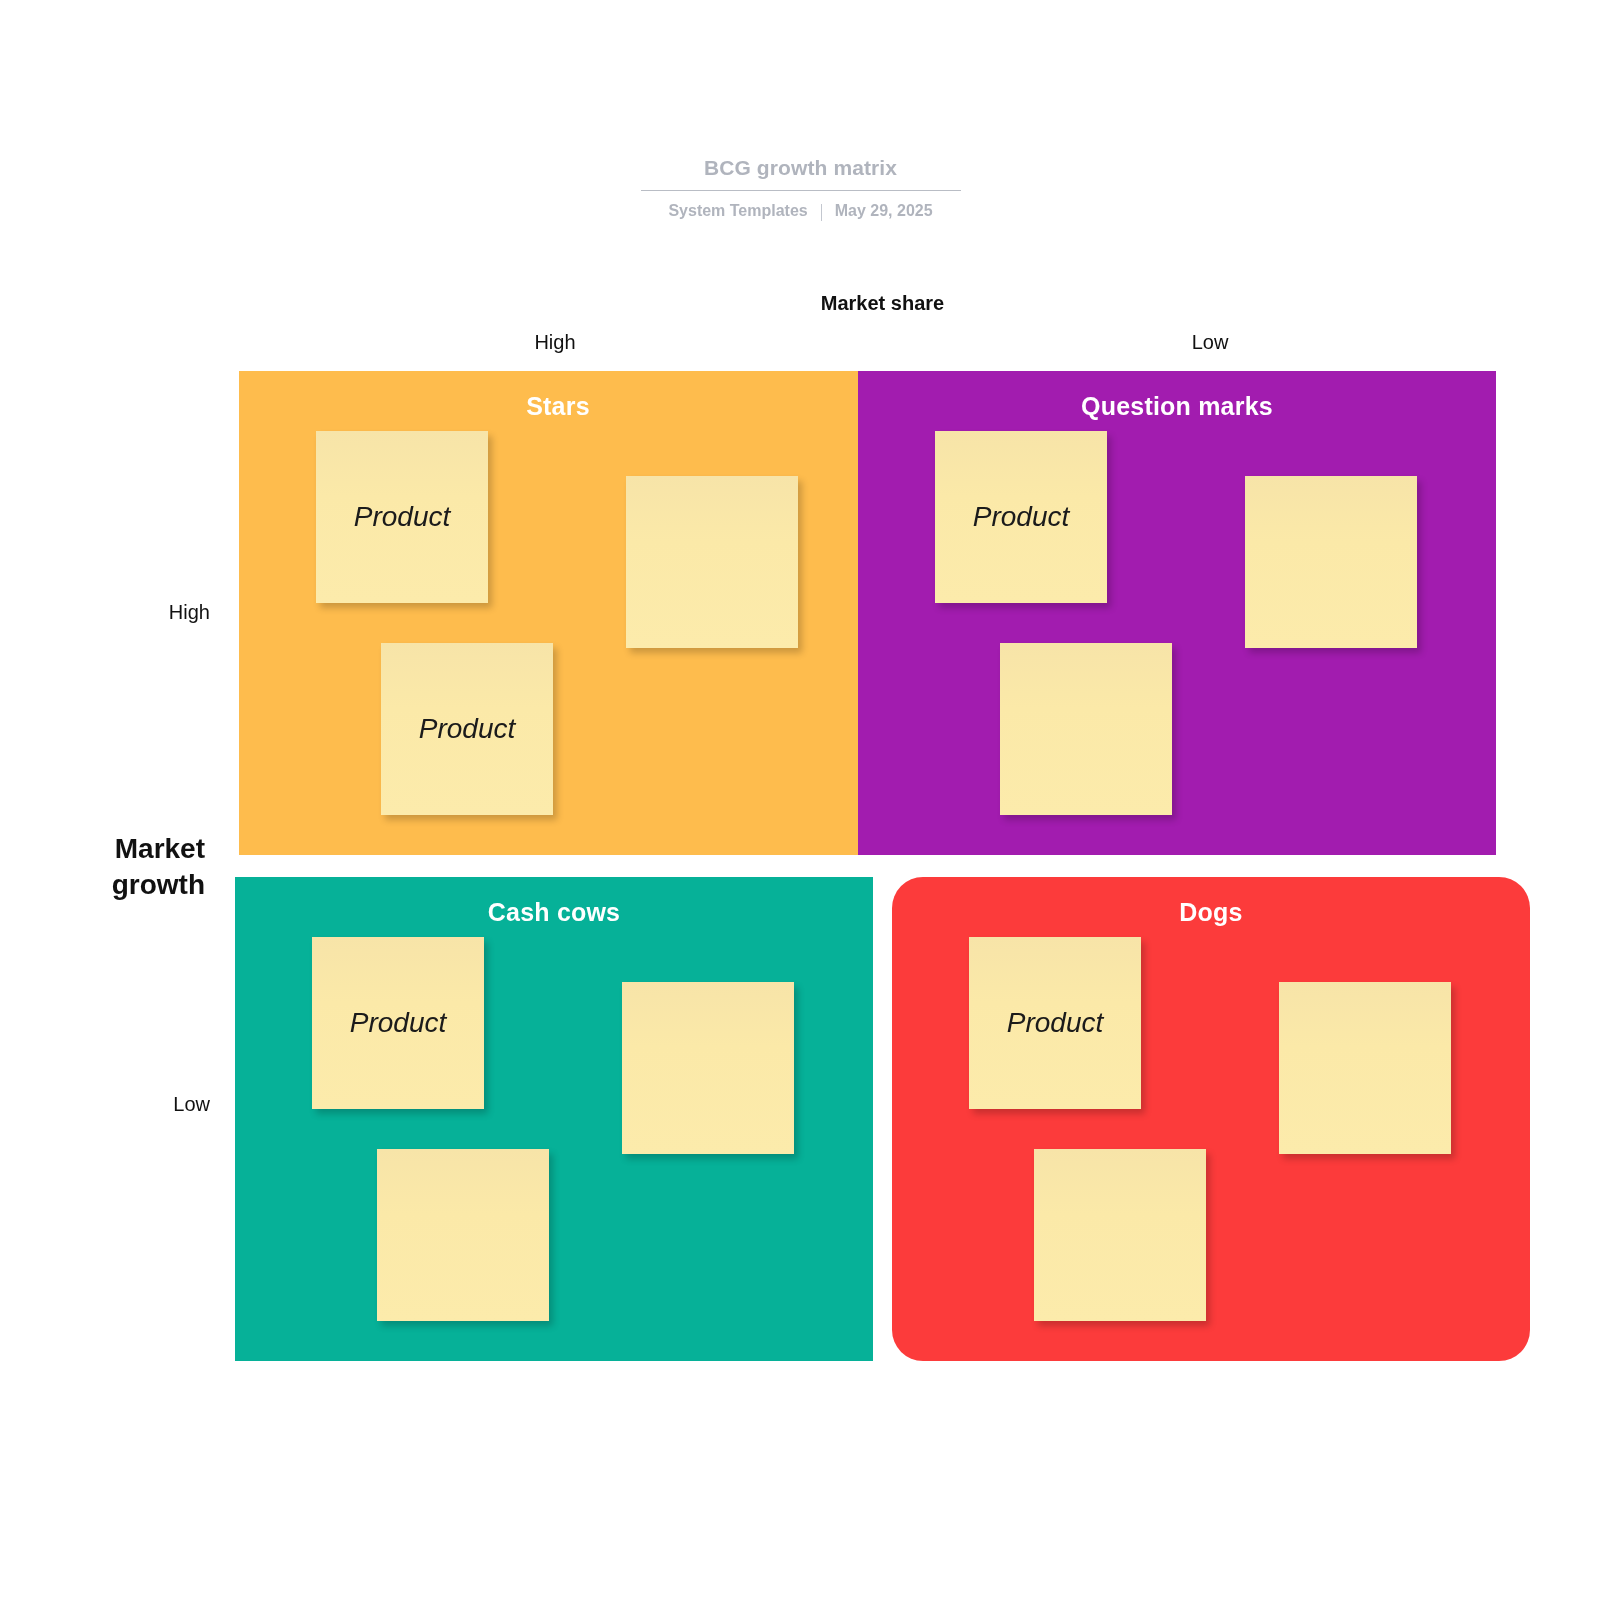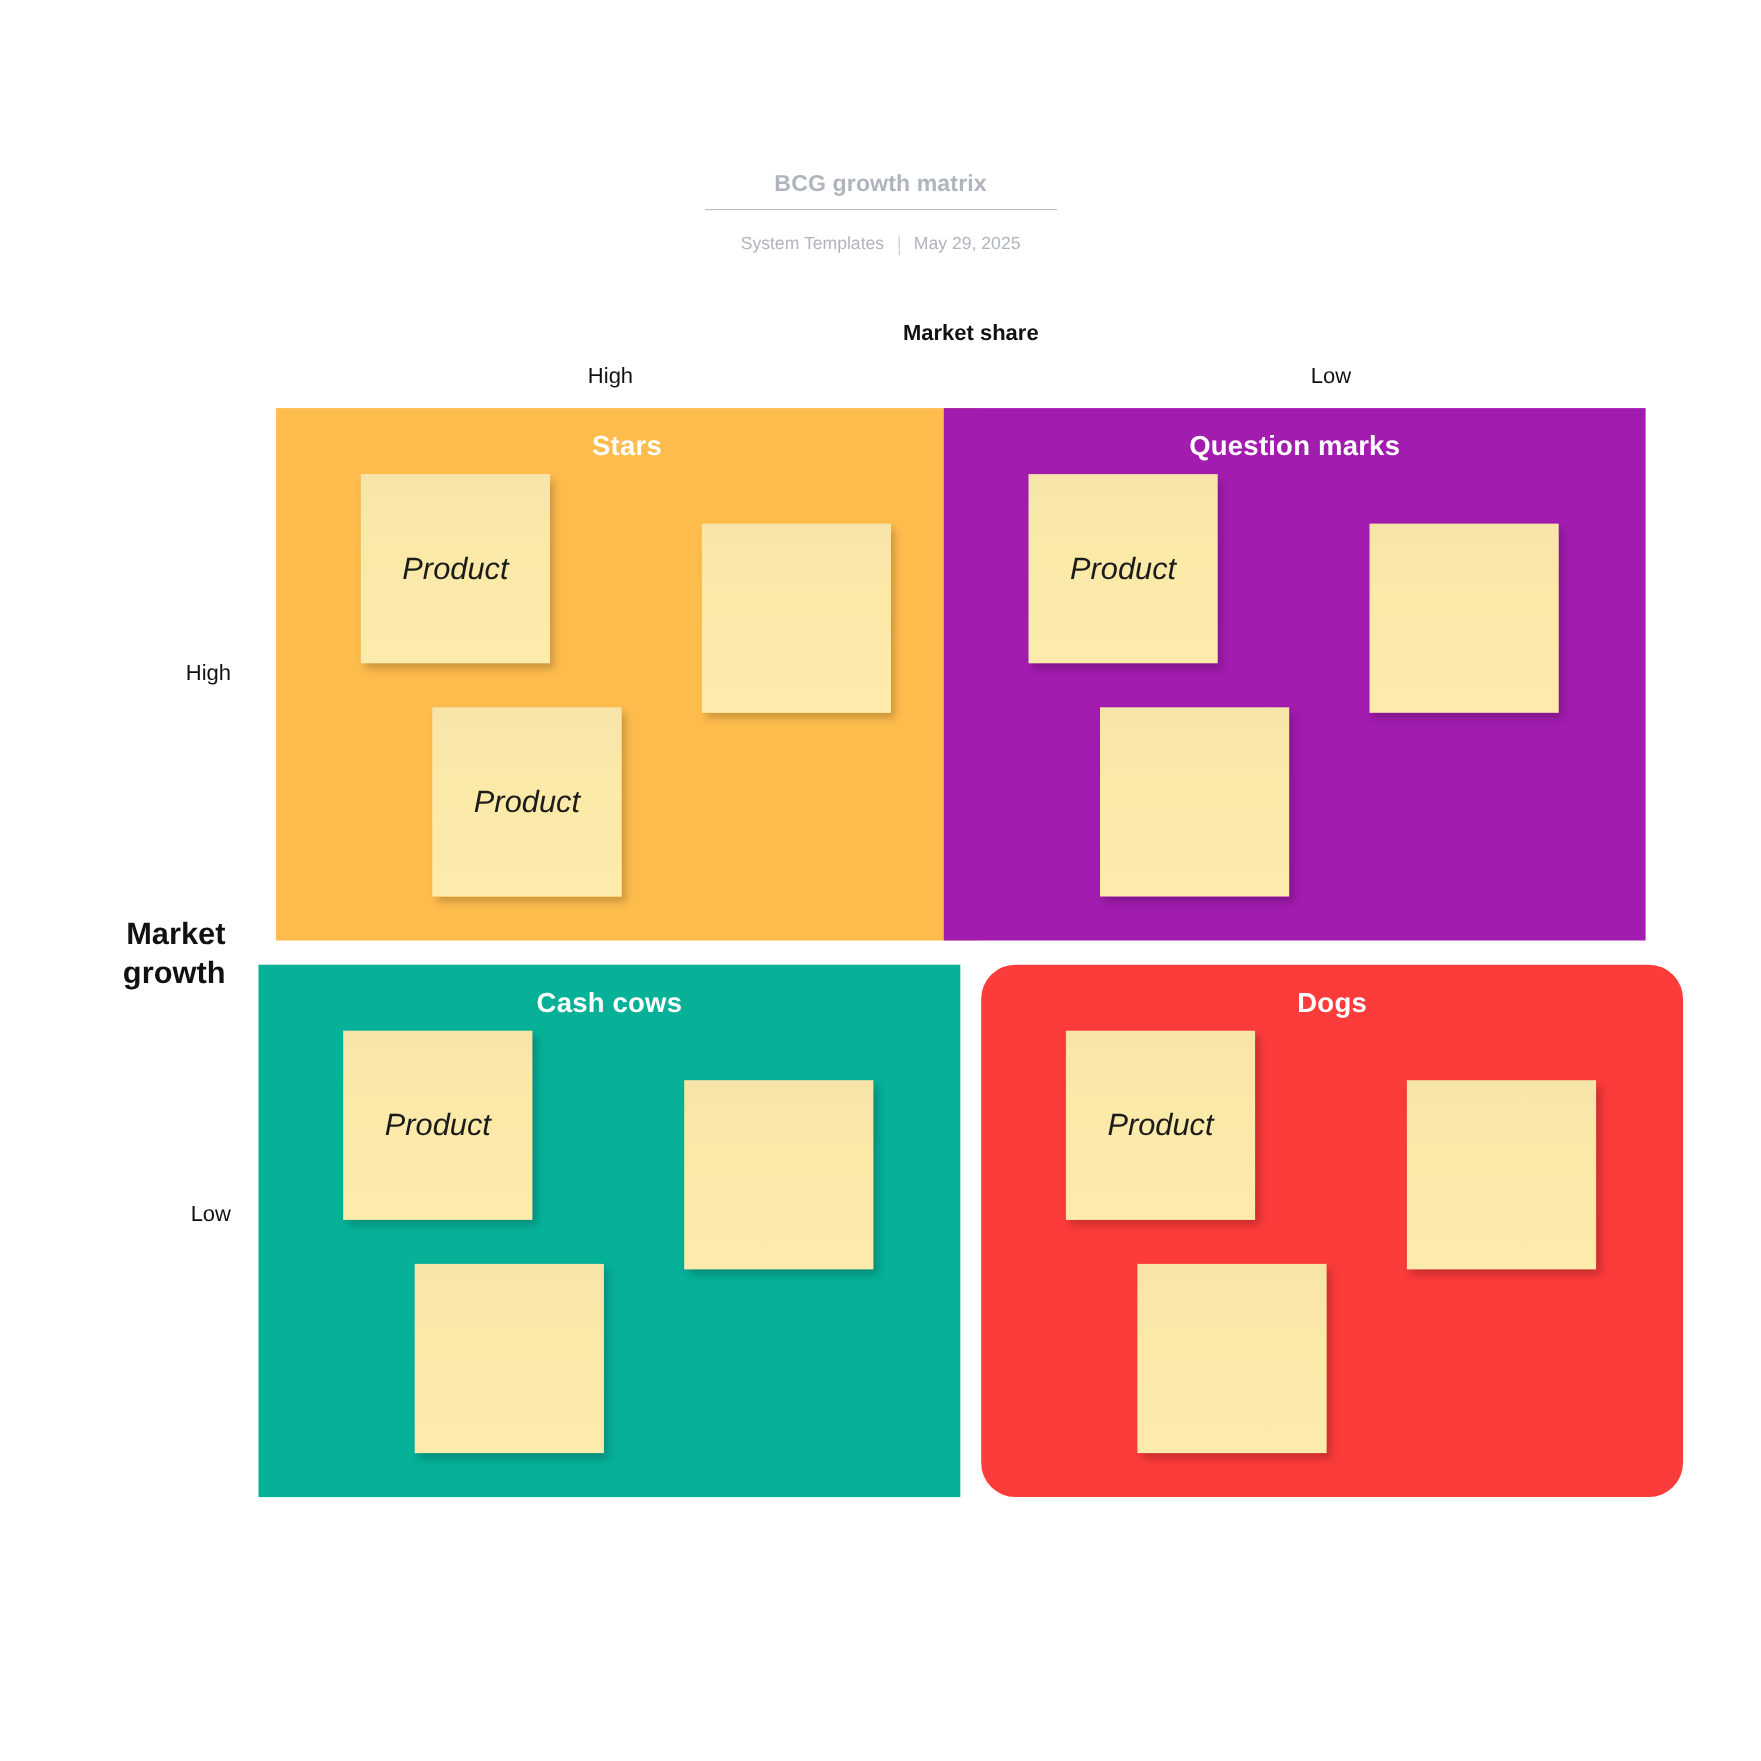--- a/index.html
+++ b/index.html
@@ -33,27 +33,28 @@
     margin: 0;
     padding: 0 0 10px 0;
   }
   #title-rule {
     width: 320px;
     height: 1px;
     background: #b9bdc5;
     margin: 0 auto 0 auto;
   }
   #doc-meta {
-    margin-top: 22px;
+    margin-top: 11px;
     font-size: 16px;
     color: #b0b4bd;
     display: flex;
     justify-content: center;
     align-items: center;
     gap: 0px;
+    font-weight: bold;
   }
   #doc-meta .meta-sep {
     display: inline-block;
     width: 1px;
     height: 17px;
     background: #c3c7cf;
     margin: 0 13px;
     position: relative;
     top: 1px;
   }
@@ -112,21 +113,21 @@
   #row-label-high { top: 230px; }
   #row-label-low  { top: 722px; }
 
   
   .quadrant {
     position: absolute;
     width: 638px;
     height: 484px;
     overflow: hidden;
   }
-  #q-stars          { left: 16px;   top: 0px;   background: #FEBC4D; }
+  #q-stars          { left: 4px;   top: 0px;   background: #FEBC4D; }
   #q-question-marks { left: 623px; top: 0px;   background: #a21caf; }
   #q-cash-cows      { left: 0px;   top: 506px; background: #06B198; }
   #q-dogs           { left: 657px; top: 506px; background: #FC3B3B; border-radius: 31px; }
 
   .quadrant-title {
     position: absolute;
     top: 21px;
     left: 0;
     width: 100%;
     text-align: center;

